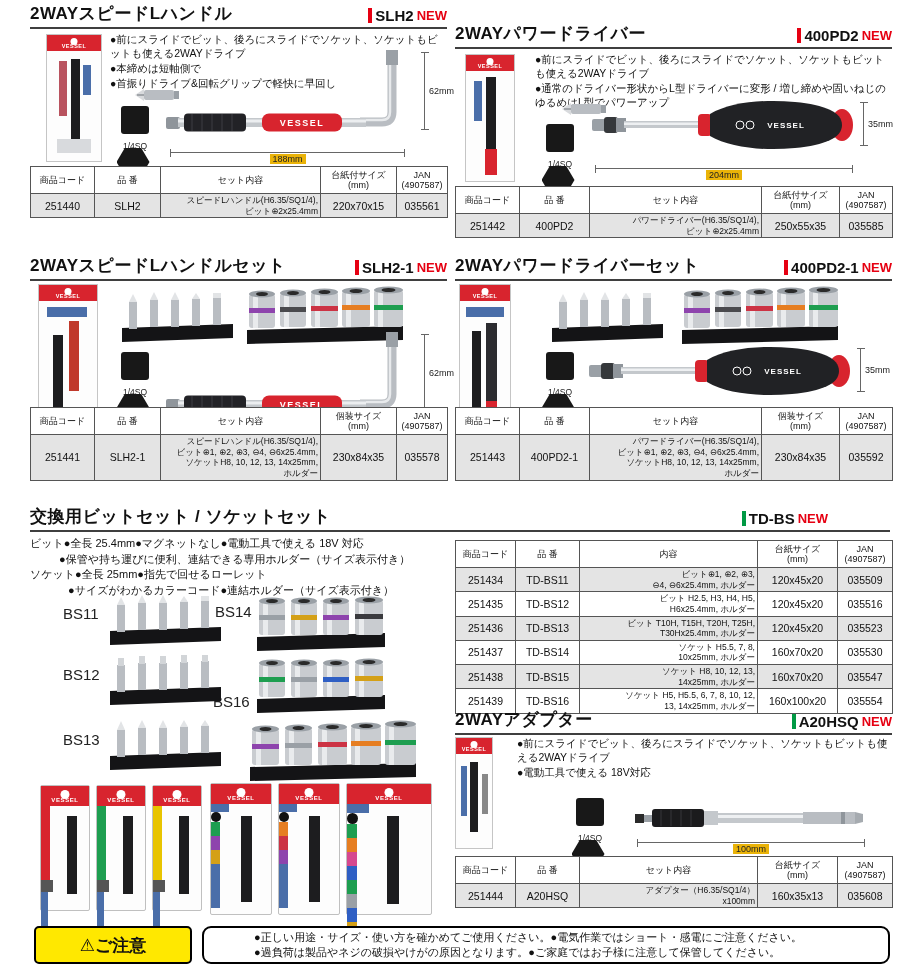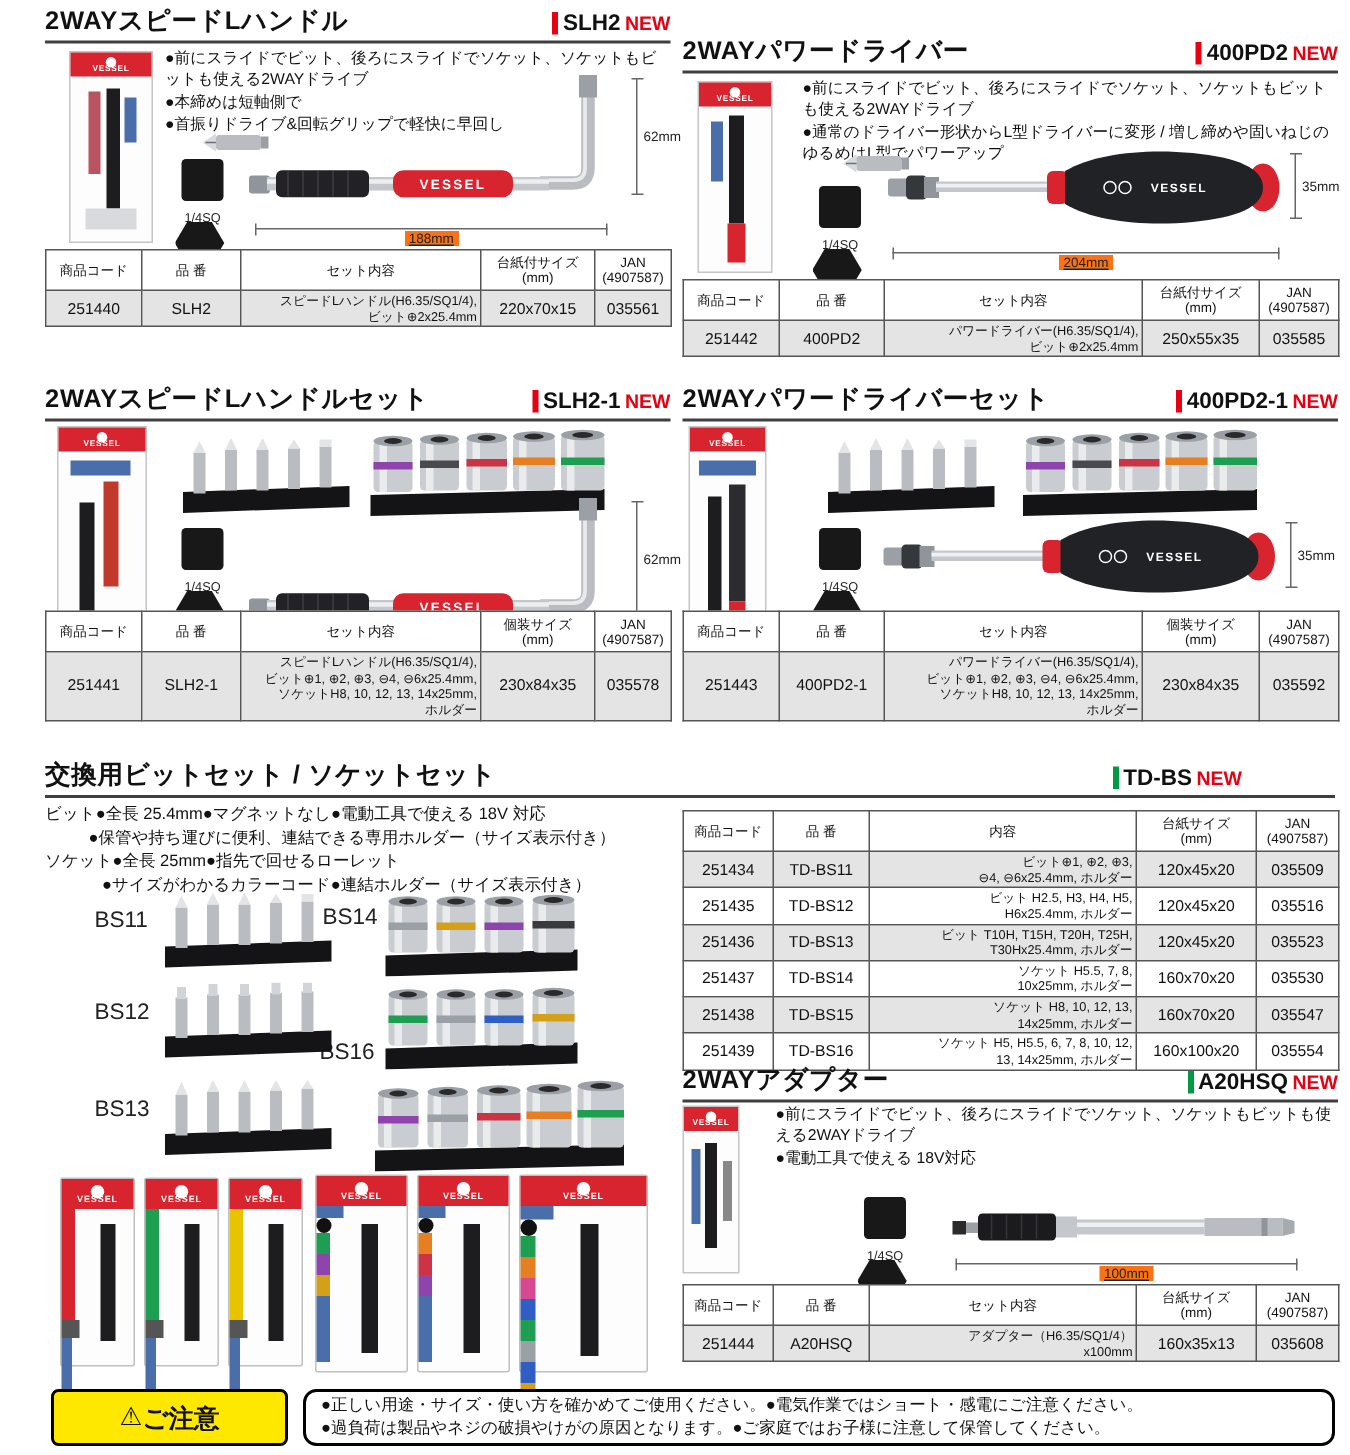--- a/index.html
+++ b/index.html
@@ -24,21 +24,21 @@
   .spec td.desc{text-align:right;font-size:8.5px;line-height:1.25;padding-left:4px;}
   .spec tr.shade td{background:#e4e4e4;}
   
   .dim-v{position:absolute;border-left:1px solid #666;}
   .dim-v::before,.dim-v::after{content:"";position:absolute;left:-4px;width:8px;height:1px;background:#666;}
   .dim-v::before{top:0;} .dim-v::after{bottom:0;}
   .dim-v .dim-label{position:absolute;left:4px;top:50%;transform:translateY(-50%);}
   .dim-h{position:absolute;border-top:1px solid #666;}
   .dim-h::before,.dim-h::after{content:"";position:absolute;top:-4px;width:1px;height:8px;background:#666;}
   .dim-h::before{left:0;} .dim-h::after{right:0;}
-  .dim-h .dim-label{position:absolute;top:1px;left:50%;transform:translateX(-50%);background:#f97316;padding:0 3px;text-decoration:underline;}
+  .dim-h .dim-label{position:absolute;top:1px;left:50%;transform:translateX(-50%);background:#eab308;padding:0 3px;}
   .dim-label{font-size:9px;color:#222;white-space:nowrap;}
   
   .drive-icon{position:absolute;width:46px;text-align:center;}
   .sq-icon{width:28px;height:28px;background:#181818;border-radius:3px;margin:0 auto 1px;}
   .hex-icon{width:33px;height:28px;background:#181818;clip-path:polygon(25% 0,75% 0,100% 50%,75% 100%,25% 100%,0 50%);margin:0 auto 1px;}
   .di-label{font-size:8.5px;color:#222;}
   
   .thumb{position:absolute;background:#fdfdfd;border:1px solid #c5c5c5;box-sizing:border-box;}
   .thumb .t-head{position:relative;height:16px;background:#d8242e;}
   .thumb .t-hole{position:absolute;left:50%;top:3px;transform:translateX(-50%);width:7px;height:7px;border-radius:50%;background:#fff;}
@@ -53,21 +53,21 @@
   .pkg-card .t-body{position:relative;height:calc(100% - 20px);}
   .pkg-card .t-strip{position:absolute;background:#1d1d1f;}
   .bs-label{position:absolute;font-size:15px;color:#222;}
   
   .caution{position:absolute;left:30px;top:926px;width:860px;height:42px;}
   .caution .c-badge{position:absolute;left:4px;top:0;width:158px;height:38px;background:#ffe800;
     border:2.5px solid #000;border-radius:5px;box-sizing:border-box;
     display:flex;align-items:center;justify-content:center;font-size:17px;font-weight:bold;}
   .caution .c-box{position:absolute;left:172px;top:0;width:688px;height:38px;border:2px solid #000;border-radius:9px;
     box-sizing:border-box;background:#fff;display:flex;flex-direction:column;justify-content:center;padding:0 10px;}
-  .caution .c-line{font-size:11px;line-height:1.35;}
+  .caution .c-line{font-size:11px;line-height:1.35;margin-left:40px;}
   svg{display:block;}
   .abs{position:absolute;}
 </style>
 </head>
 <body>
 
 <div class="page">
 
   <div class="sec" style="left:30px;top:0;width:417px;height:246px;">
     <div class="sec-head">

